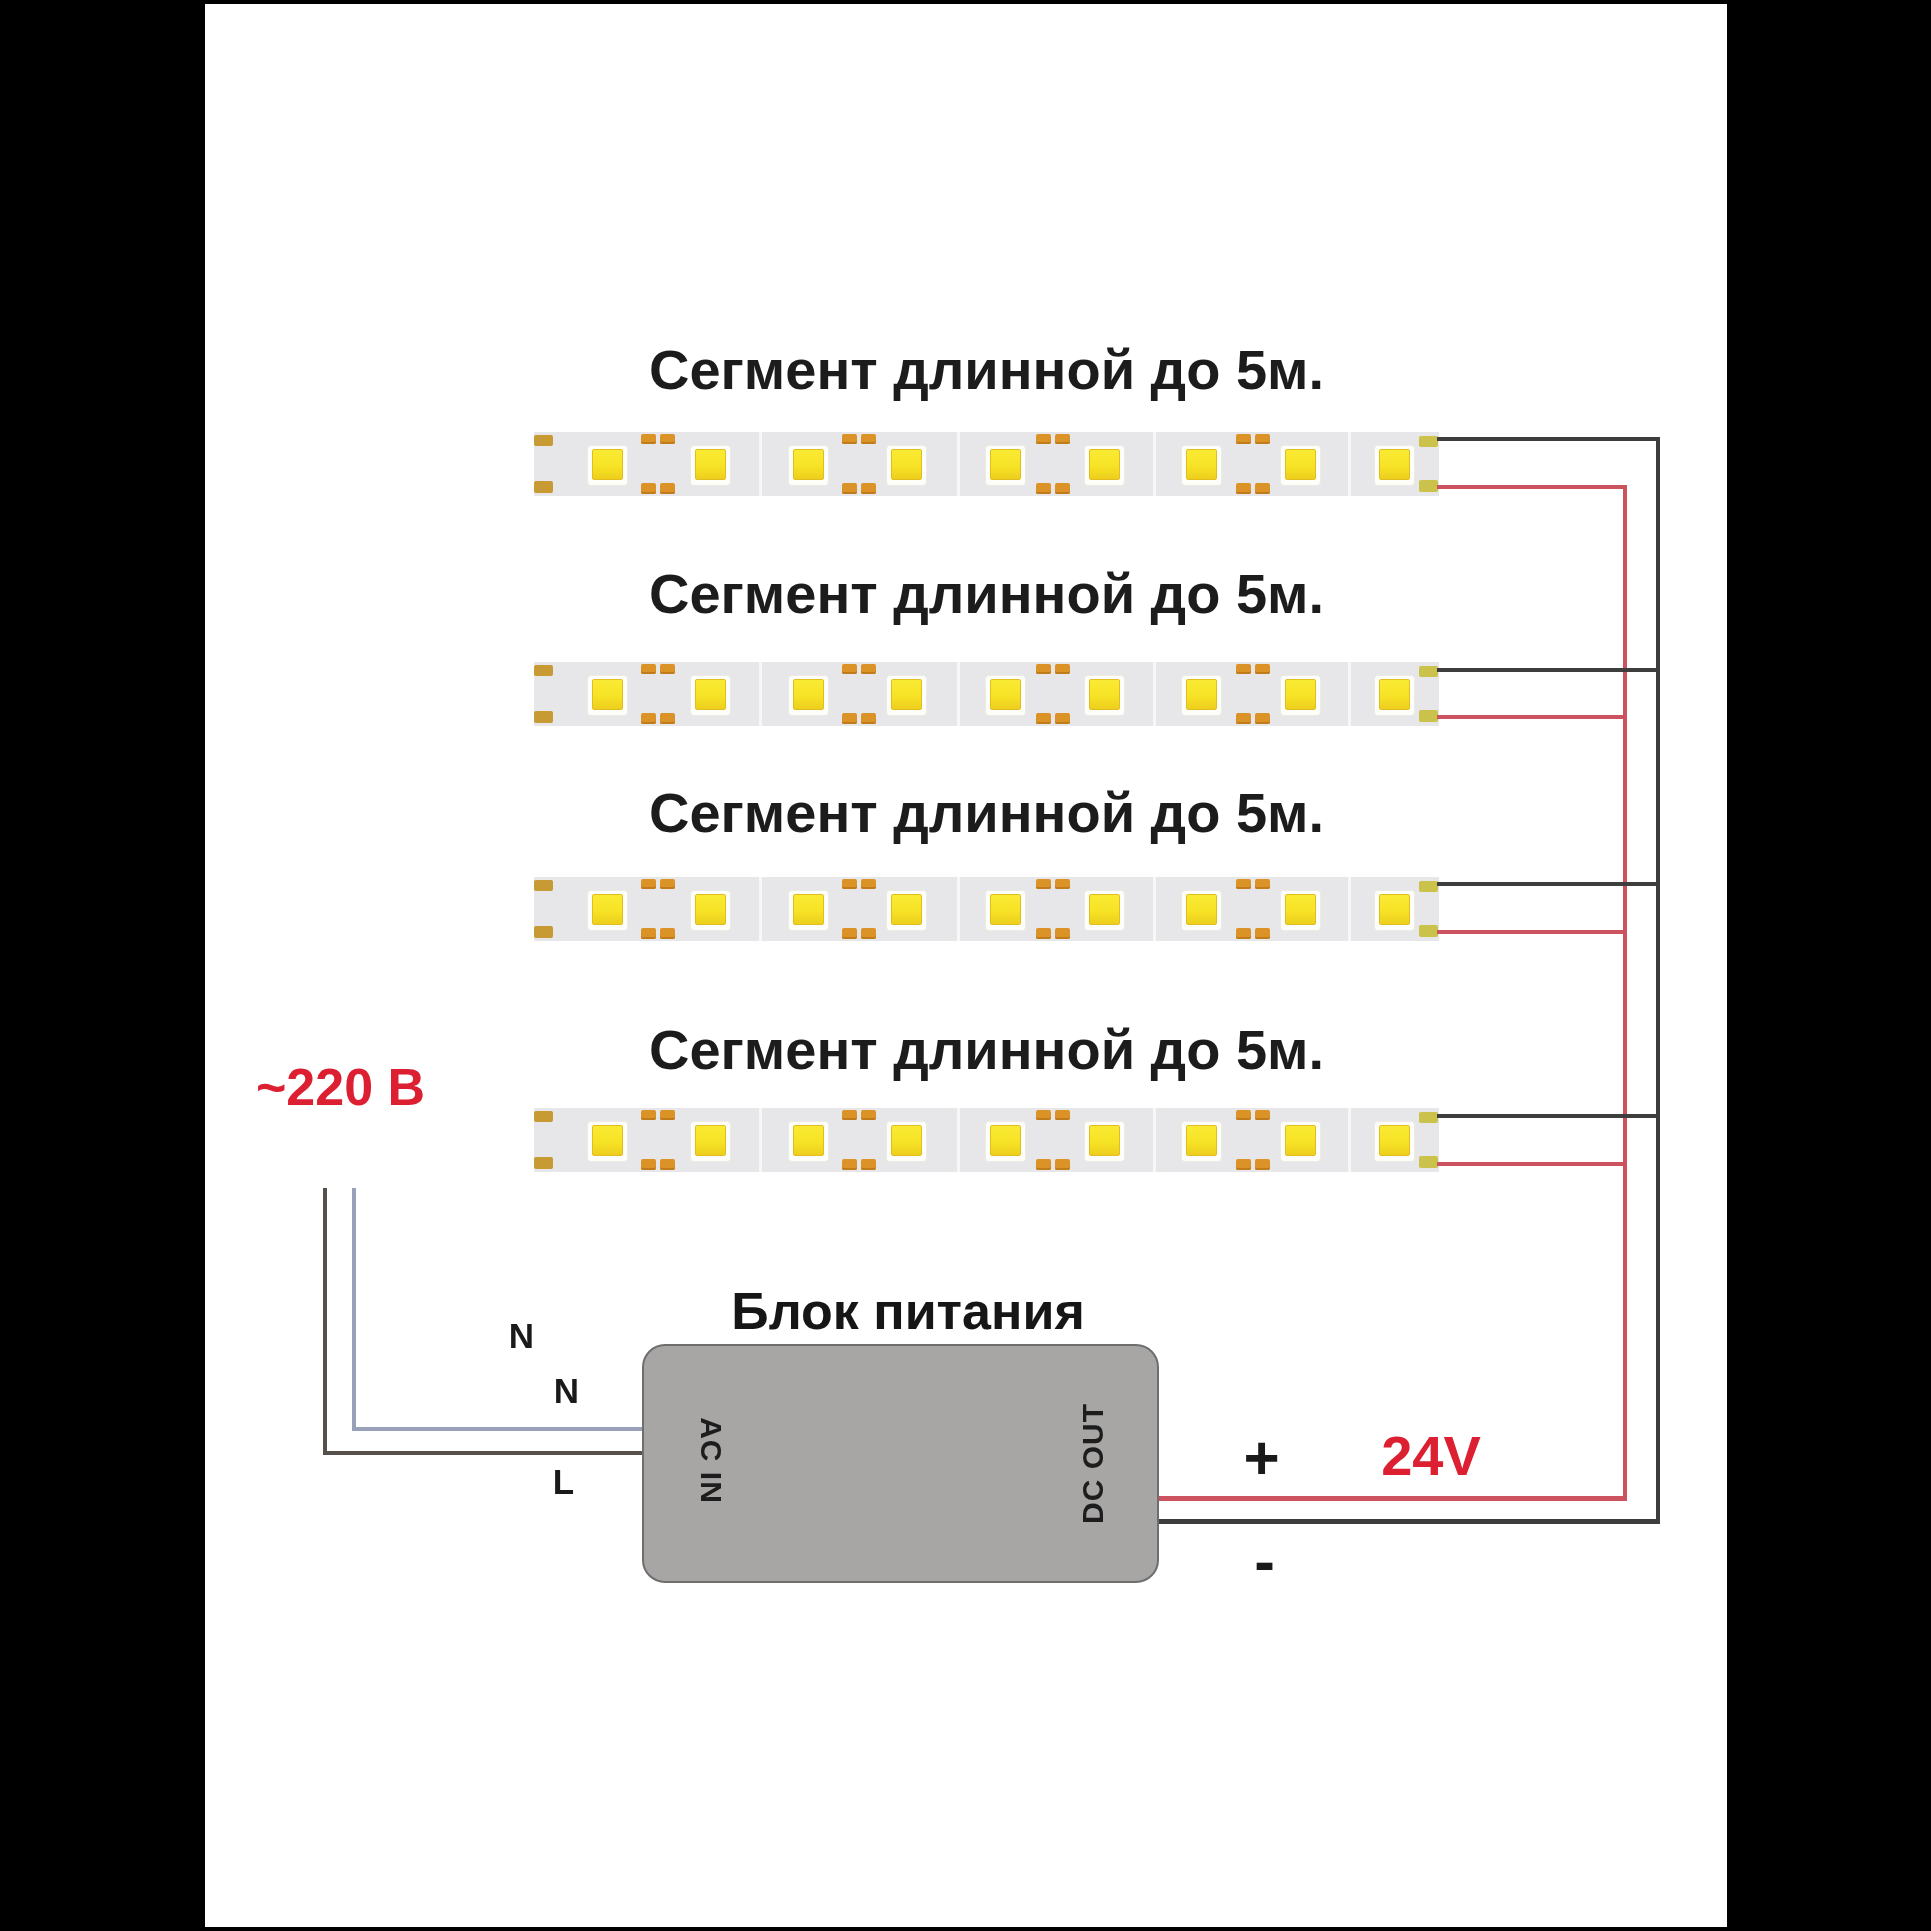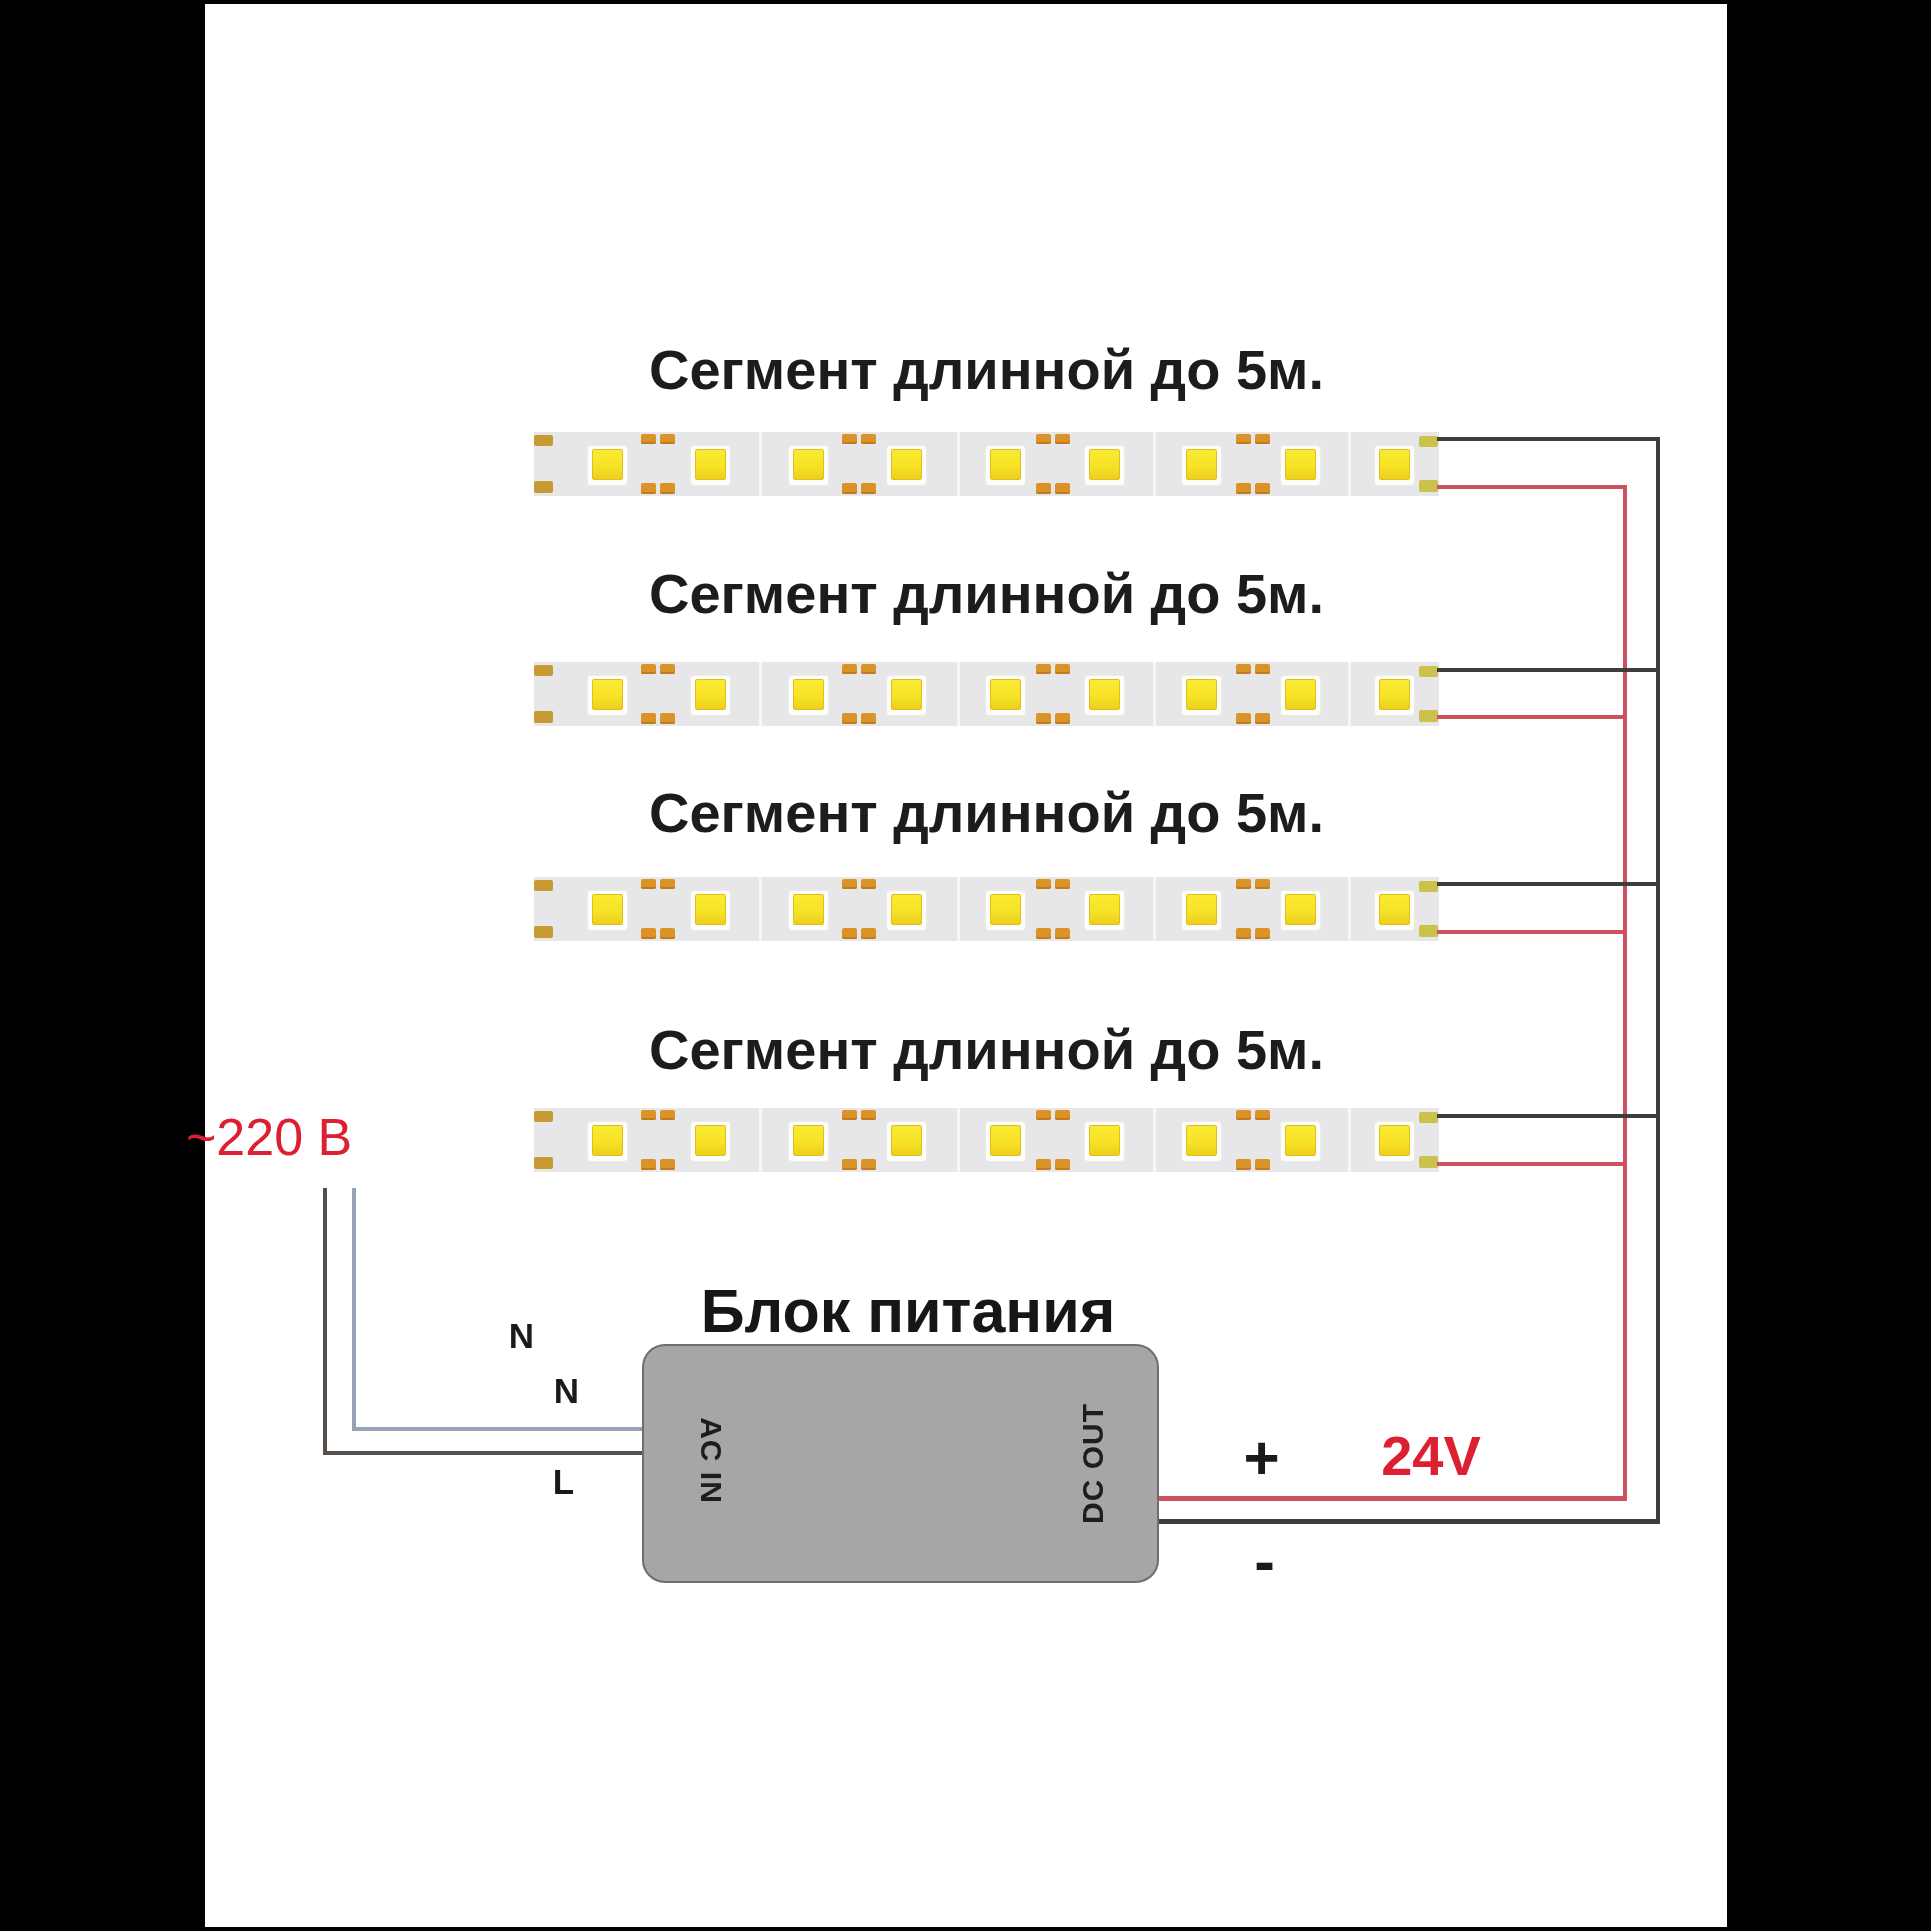--- a/index.html
+++ b/index.html
@@ -54,34 +54,34 @@
   .wire-line{background:var(--wire-line);z-index:2;}
   
   .psu{
     position:absolute;left:642px;top:1344px;width:517px;height:239px;
     background:var(--psu-fill);
     border:2.9px solid var(--psu-border);
     border-radius:23px;box-sizing:border-box;z-index:3;
   }
   .psu-title{
     position:absolute;left:522px;top:1284px;width:772px;
-    text-align:center;font-size:61px;font-weight:700;color:#161616;
+    text-align:center;font-size:52px;font-weight:700;color:#161616;
     line-height:54px;white-space:nowrap;
   }
   .port-label{
     position:absolute;font-weight:700;color:#1d1d1d;
     font-size:30px;letter-spacing:1px;text-align:center;z-index:4;
     line-height:35px;white-space:nowrap;
   }
   .ac-in{left:639px;top:1443px;width:145px;height:35px;transform:rotate(90deg);}
   .dc-out{left:1015px;top:1446px;width:154px;height:35px;transform:rotate(-90deg);}
   .red-text{color:var(--accent-red);}
   .v220{
-    position:absolute;left:186px;top:1110px;width:309px;
-    font-size:52px;font-weight:400;line-height:54px;white-space:nowrap;
+    position:absolute;left:186px;top:1060px;width:309px;
+    text-align:center;font-size:52px;font-weight:700;line-height:54px;white-space:nowrap;
   }
   .wire-tag{
     position:absolute;font-size:35px;font-weight:700;color:#1a1a1a;
     width:39px;text-align:center;line-height:39px;
   }
   .plus-sign,.minus-sign{
     position:absolute;width:97px;text-align:center;
     font-size:62px;font-weight:700;color:#1a1a1a;line-height:62px;
   }
   .v24{

